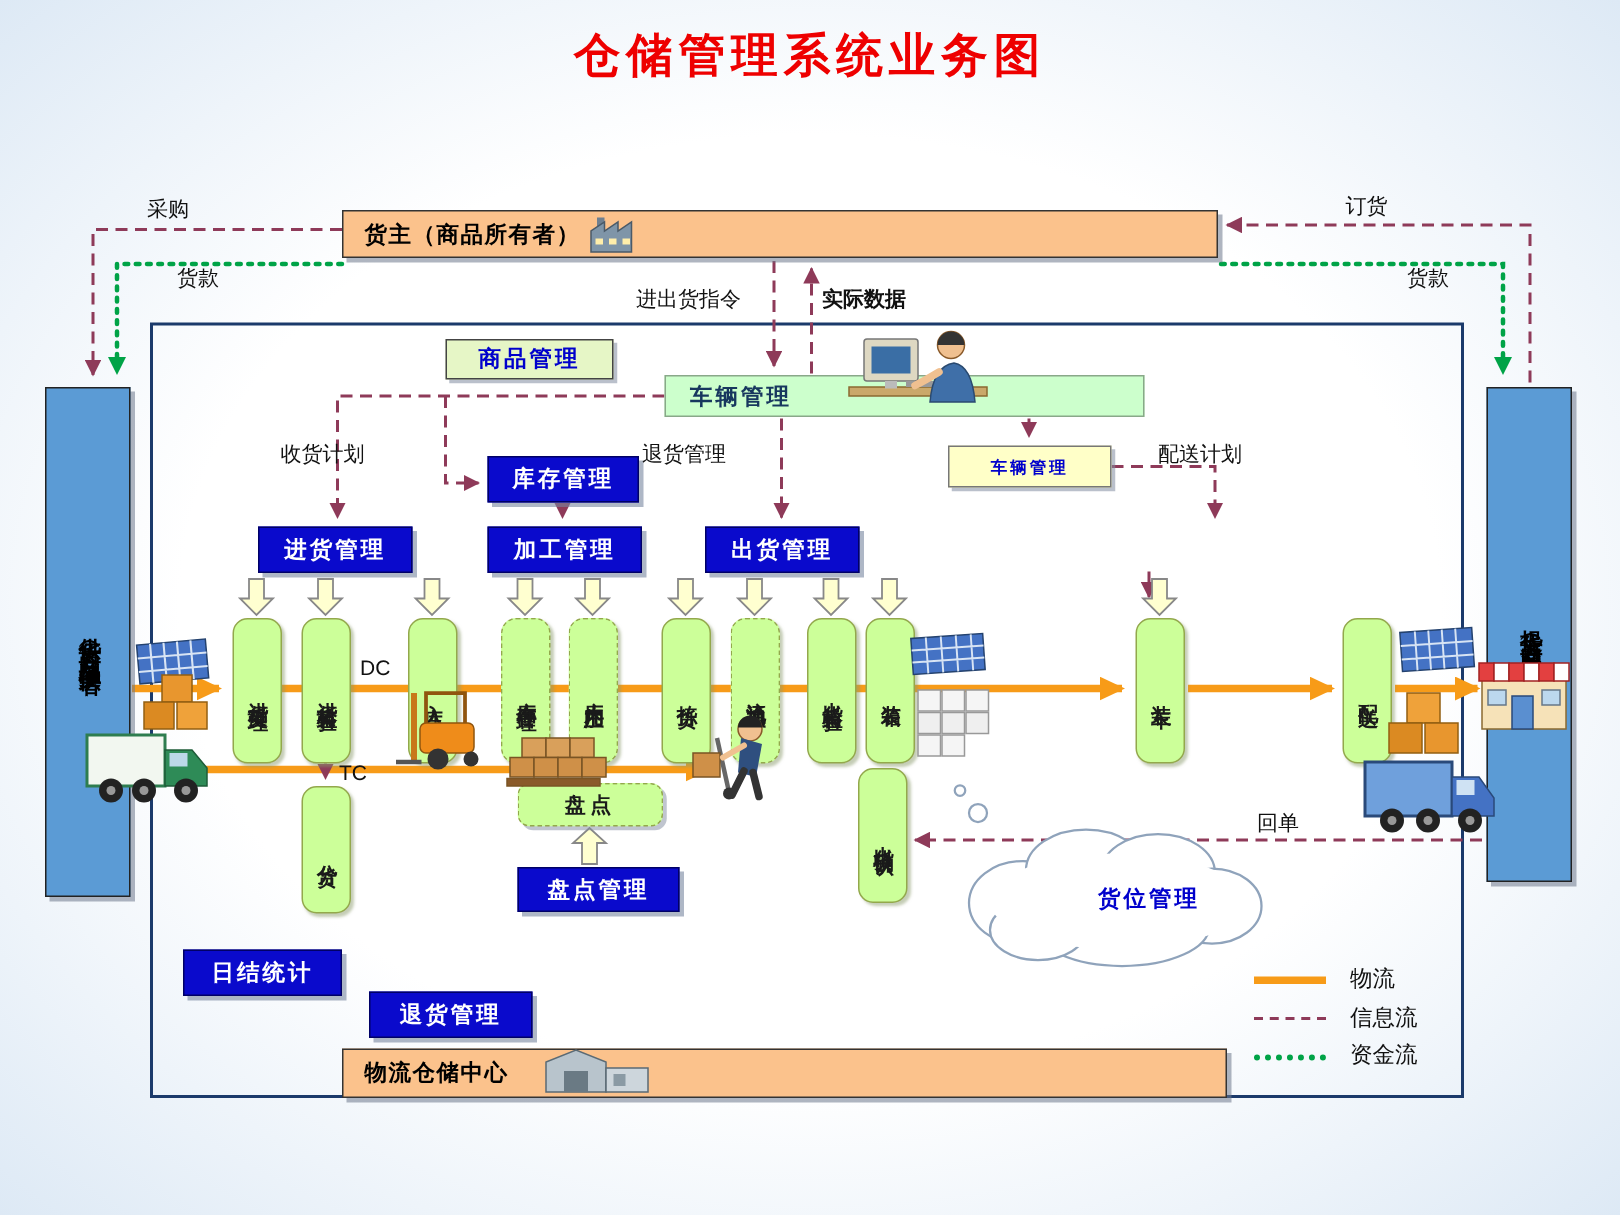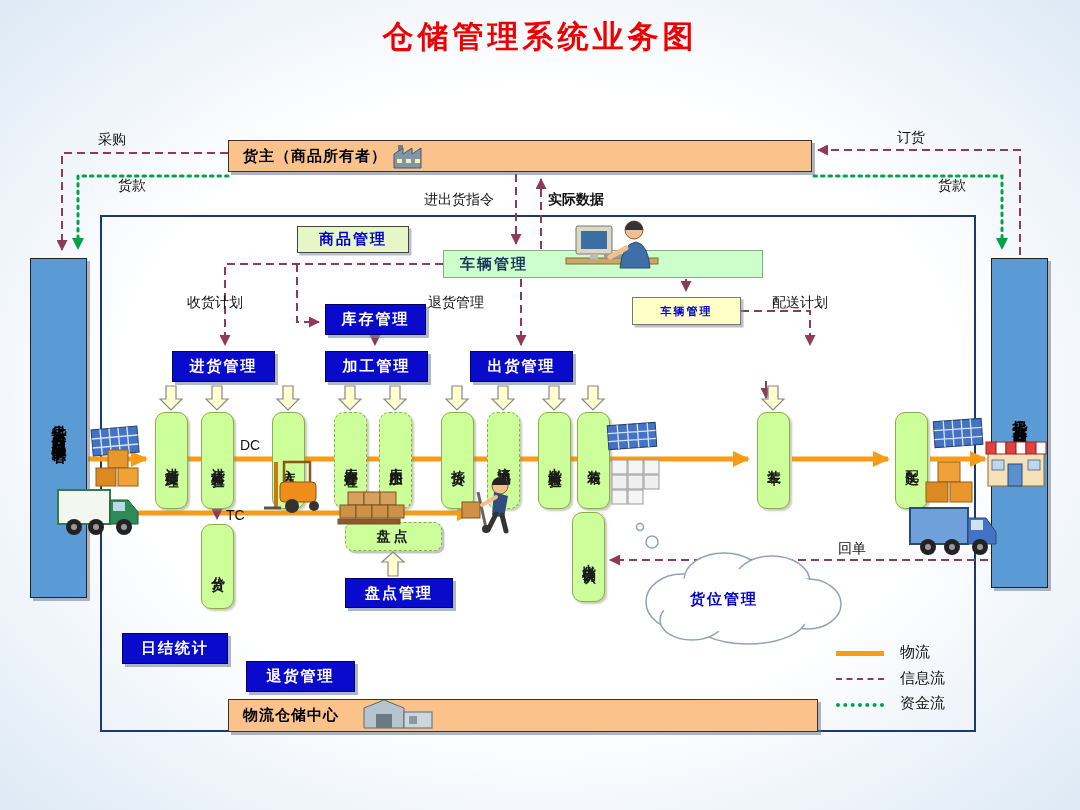--- a/index.html
+++ b/index.html
@@ -70,21 +70,21 @@
     background:#ccff99;border:1.6px dashed #93a84c;border-radius:8px;
     box-shadow:2.5px 2.5px 0 rgba(130,140,160,.5);
     display:flex;align-items:center;justify-content:center;
     font-weight:700;font-size:14px;color:#1a1a1a;letter-spacing:3px;text-align:center;
   }
   .lbl{
     position:absolute;z-index:4;font-size:14px;color:#111;
     white-space:nowrap;font-weight:400;
   }
   .cloud-label{
-    z-index:4;text-align:left;font-weight:700;font-size:15px;
+    z-index:4;text-align:right;font-weight:700;font-size:15px;
     color:#0000cc;letter-spacing:2px;
   }
   .legend-label{position:absolute;z-index:4;font-size:15px;color:#111;white-space:nowrap;}
   .legend-line{position:absolute;z-index:4;width:48px;height:0;}
   .legend-line.material{border-top:5px solid #f79b18;}
   .legend-line.info{border-top:2.5px dashed #8e3a59;}
   .legend-line.funds{border-top:4px dotted #00a347;}
 </style>
 </head>
 <body>

